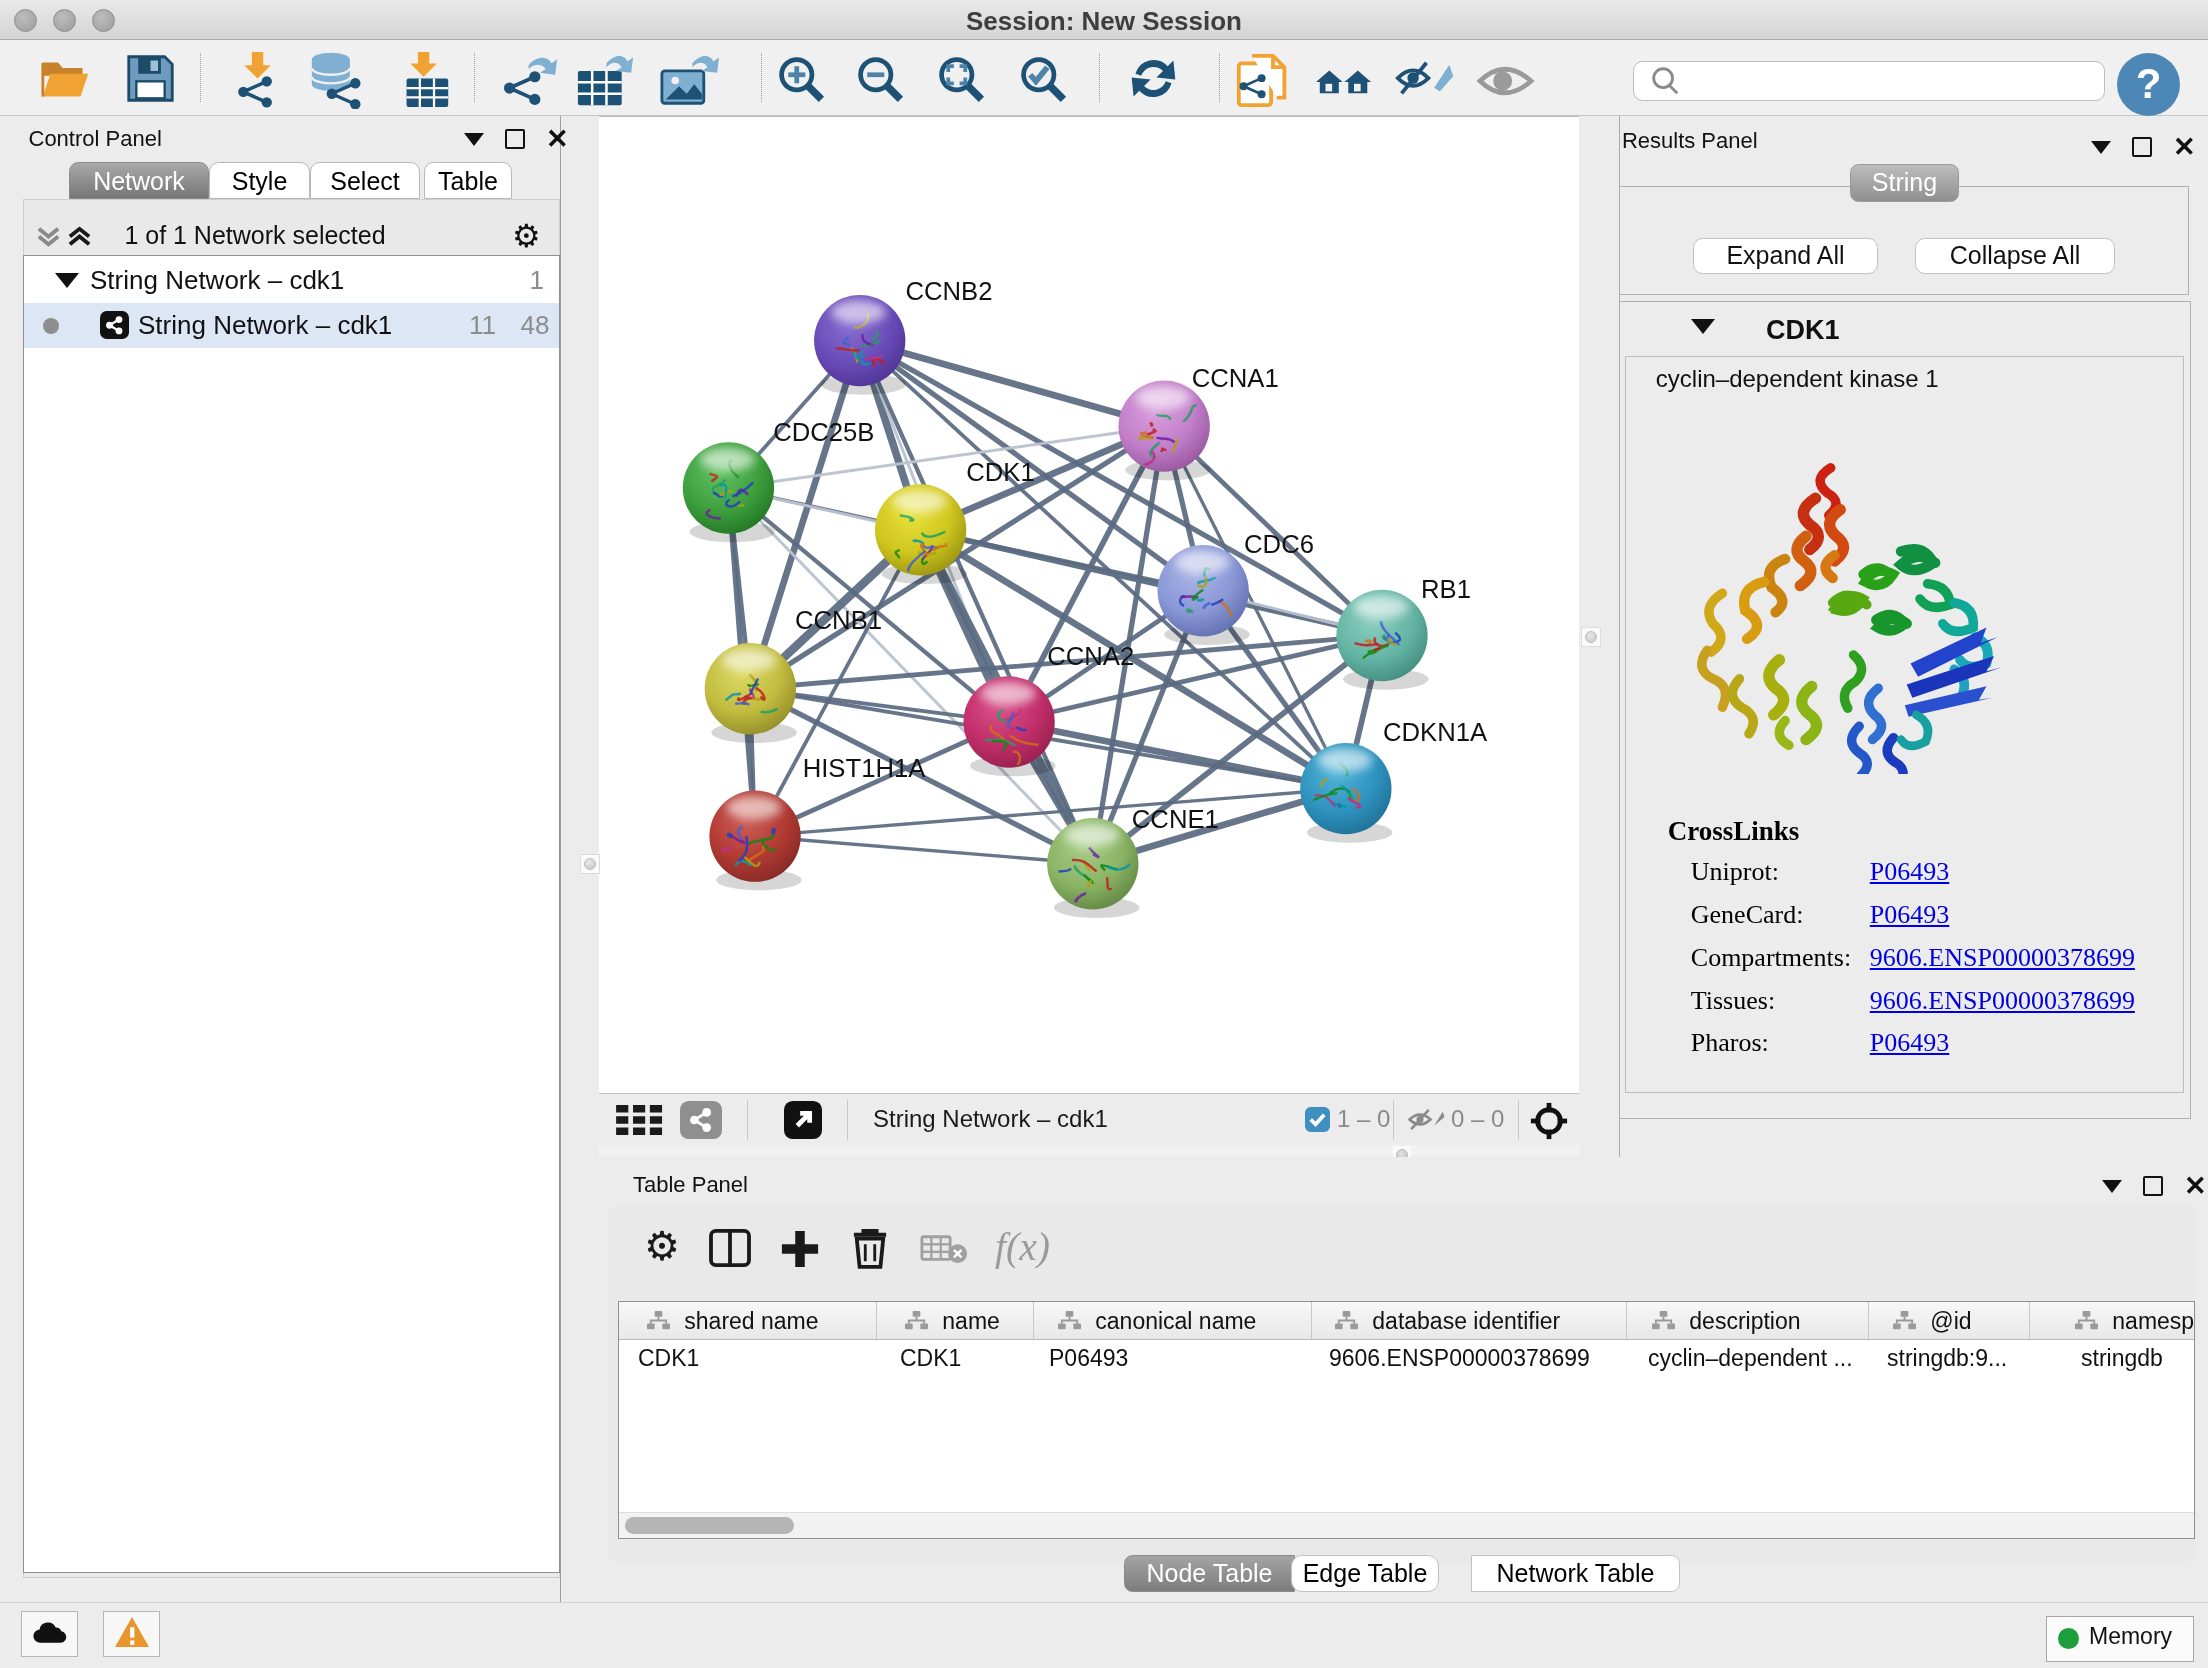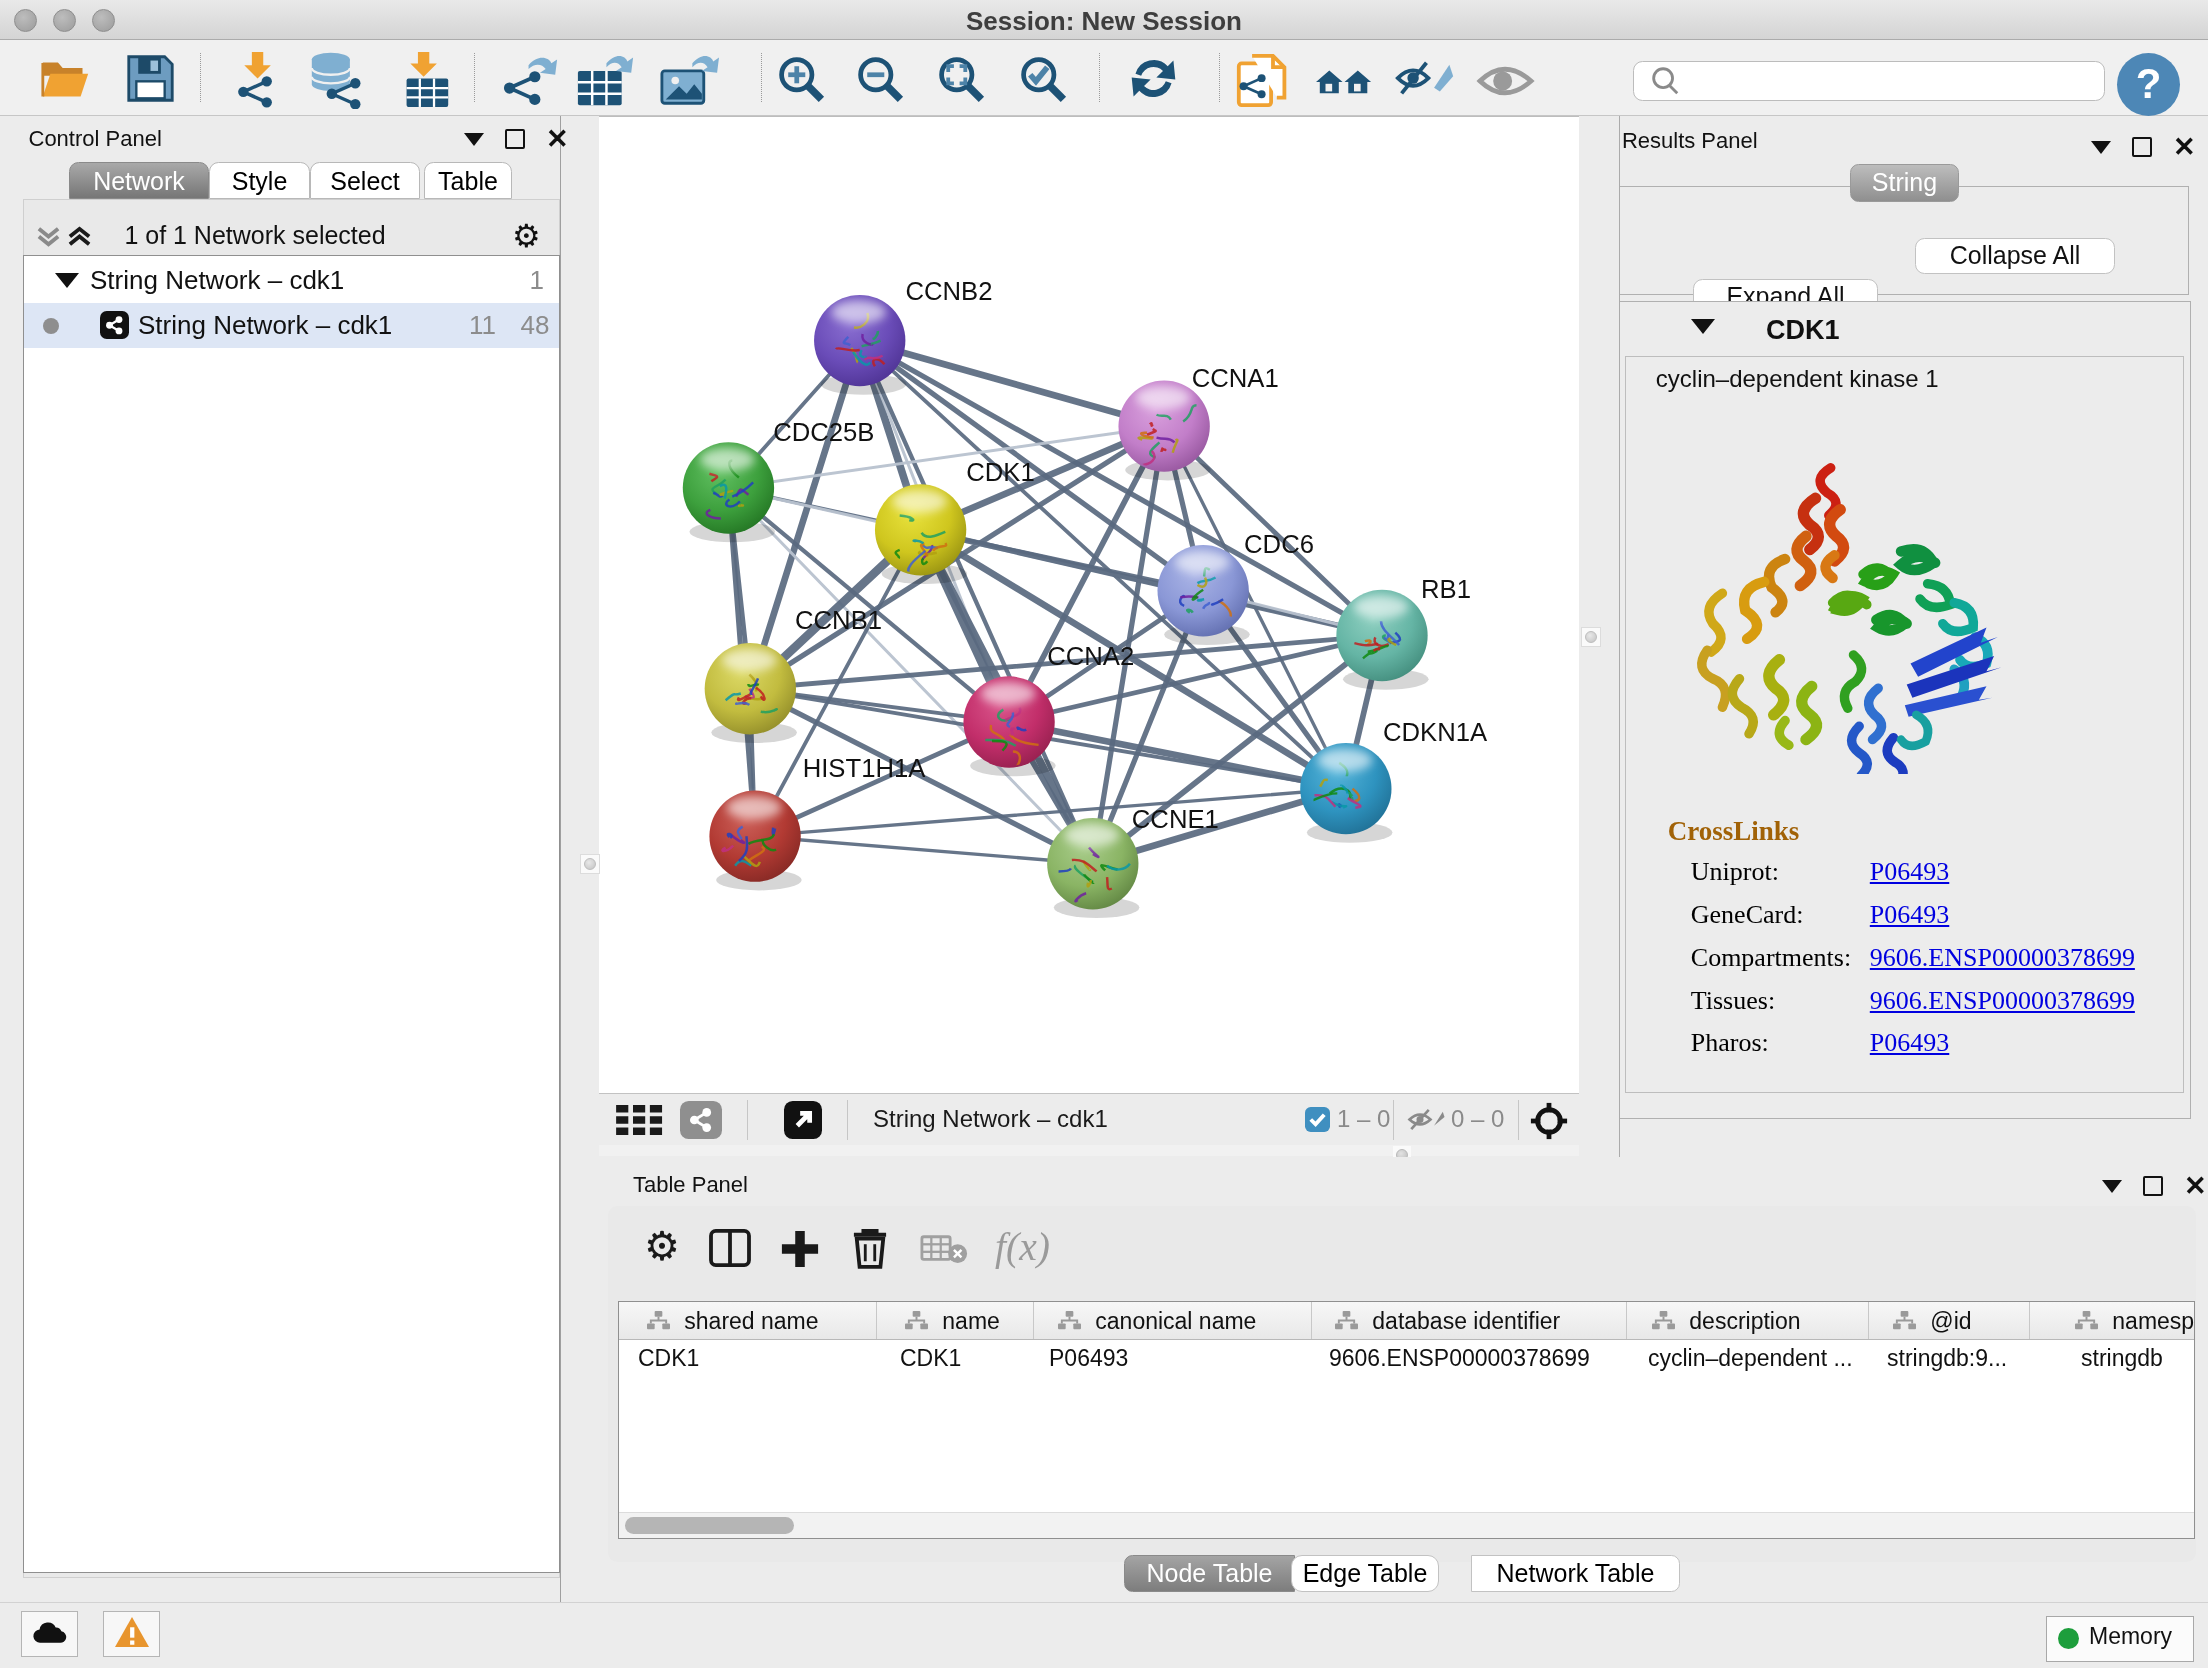--- a/index.html
+++ b/index.html
@@ -635,21 +635,21 @@
 
 <div class="abs" style="left:1619px;top:116px;width:590px;height:1041px;background:#ececec;border-left:1.9px solid #ababab;">
  <div class="abs ptitle" style="left:1.9px;top:12.4px;">Results Panel</div>
  <div class="picons" style="left:471px;top:21px;">
       <div class="tri"></div>
       <div class="sq"></div>
       <div class="xx">✕</div>
     </div>
  <div class="abs" style="left:0px;top:70px;width:568px;height:107px;border:1.9px solid #b0b0b0;border-left:none;background:#ececec;"></div>
  <div class="abs" style="left:230px;top:48px;width:107px;height:36px;background:linear-gradient(#bdbdbd,#8f8f8f);border:1px solid #9a9a9a;border-radius:8.6px;color:#fff;font-size:25px;text-align:center;line-height:34px;">String</div>
- <div class="btn" style="left:73px;top:122px;width:185px;height:36px;line-height:33px;margin-top:41px;">Expand All</div>
+ <div class="btn" style="left:73px;top:122px;width:185px;height:36px;line-height:33px;">Expand All</div>
  <div class="btn" style="left:295px;top:122px;width:200px;height:36px;line-height:33px;">Collapse All</div>
  <div class="abs" style="left:0px;top:185px;width:570px;height:816px;border:1.9px solid #b0b0b0;border-left:none;background:#ececec;">
    <div class="abs" style="left:71px;top:17px;width:0;height:0;border-left:12.4px solid transparent;border-right:12.4px solid transparent;border-top:15px solid #111;"></div>
    <div class="abs" style="left:146px;top:13.3px;font-size:27px;font-weight:bold;color:#111;">CDK1</div>
    <div class="abs" style="left:4.8px;top:54px;width:557px;height:735px;border:1.9px solid #bdbdbd;">
      <div class="abs" style="left:30px;top:7.6px;font-size:24px;color:#111;">cyclin–dependent kinase 1</div>
      <div class="abs" style="left:47px;top:103px;">
 <svg width="361" height="314" viewBox="0 0 380 330">
             <path d="M166 8 q-20 12 -4 26 q18 10 2 24" fill="none" stroke="#cc2012" stroke-width="10" stroke-linecap="round"></path>
             <path d="M150 40 q-22 14 -6 28 q18 12 0 26" fill="none" stroke="#c63010" stroke-width="12" stroke-linecap="round"></path>
@@ -676,21 +676,21 @@
             <path d="M250 214 L330 176 L324 192 L342 186 L258 228 Z" fill="#2244cc"></path>
             <path d="M246 236 L338 206 L330 222 L346 218 L252 250 Z" fill="#1b34bc"></path>
             <path d="M244 258 L330 238 L322 252 L336 250 L248 270 Z" fill="#2a50d0"></path>
             <path d="M216 240 q-18 14 -4 28 q16 12 -2 26" fill="none" stroke="#3070d0" stroke-width="10" stroke-linecap="round"></path>
             <path d="M196 280 q-16 16 0 28 q16 10 2 24" fill="none" stroke="#2458c8" stroke-width="10" stroke-linecap="round"></path>
             <path d="M232 292 q-14 16 2 26 q14 8 4 22" fill="none" stroke="#1c3cc0" stroke-width="10" stroke-linecap="round"></path>
             <path d="M256 268 q18 10 10 28 q-18 10 -26 -2" fill="none" stroke="#18a0a0" stroke-width="9" stroke-linecap="round"></path>
           </svg>
      </div>
      <div class="abs serif" style="left:42px;top:0px;width:495px;">
-       <div style="font-weight:bold;font-size:27px;color:#a16207;position:absolute;left:0;top:459px;">CrossLinks</div>
+       <div style="font-weight:bold;font-size:27px;color:#000000;position:absolute;left:0;top:459px;">CrossLinks</div>
        <div class="serif" style="position:absolute;left:23px;top:500px;font-size:26px;">Uniprot:</div>
           <a class="lnk serif abs" style="left:202px;top:500px;font-size:26px;">P06493</a>
        <div class="serif" style="position:absolute;left:23px;top:543px;font-size:26px;">GeneCard:</div>
           <a class="lnk serif abs" style="left:202px;top:543px;font-size:26px;">P06493</a>
        <div class="serif" style="position:absolute;left:23px;top:586px;font-size:26px;">Compartments:</div>
           <a class="lnk serif abs" style="left:202px;top:586px;font-size:26px;">9606.ENSP00000378699</a>
        <div class="serif" style="position:absolute;left:23px;top:629px;font-size:26px;">Tissues:</div>
           <a class="lnk serif abs" style="left:202px;top:629px;font-size:26px;">9606.ENSP00000378699</a>
        <div class="serif" style="position:absolute;left:23px;top:671px;font-size:26px;">Pharos:</div>
           <a class="lnk serif abs" style="left:202px;top:671px;font-size:26px;">P06493</a>

